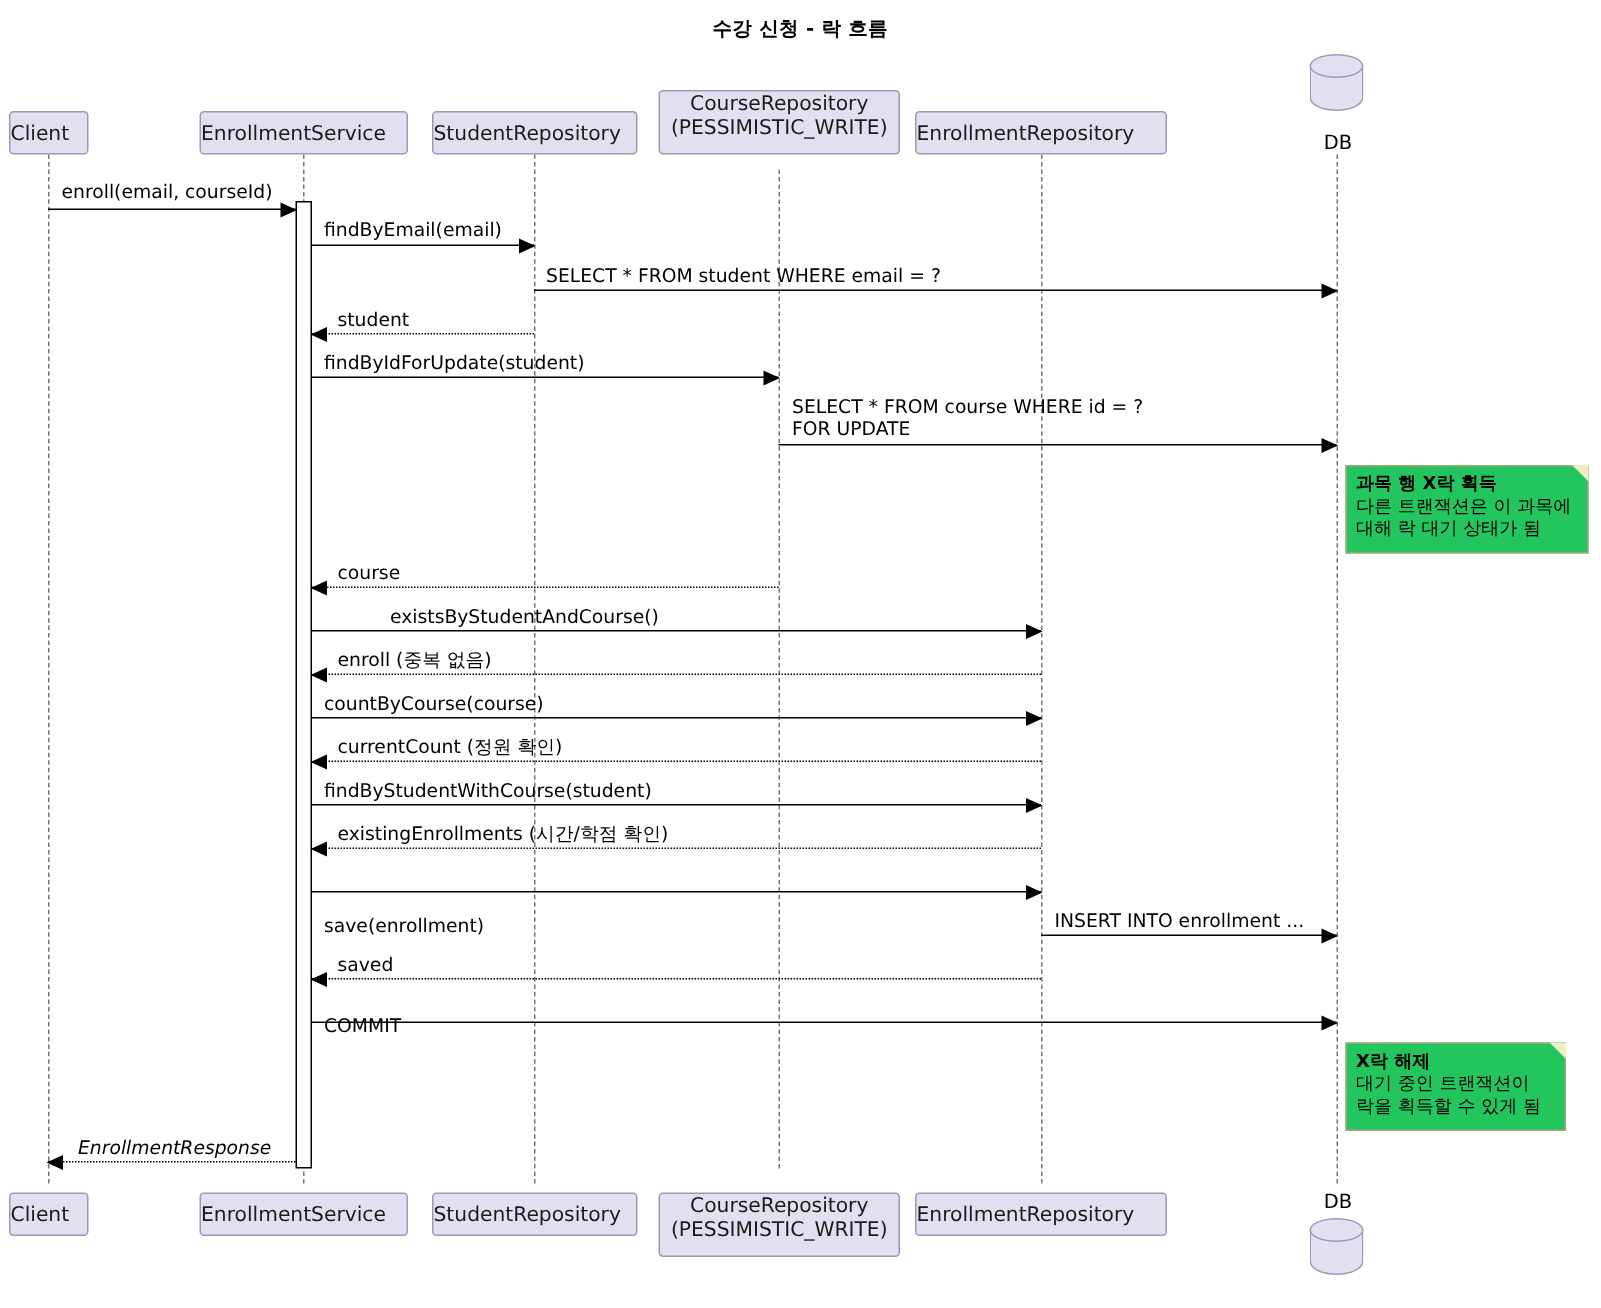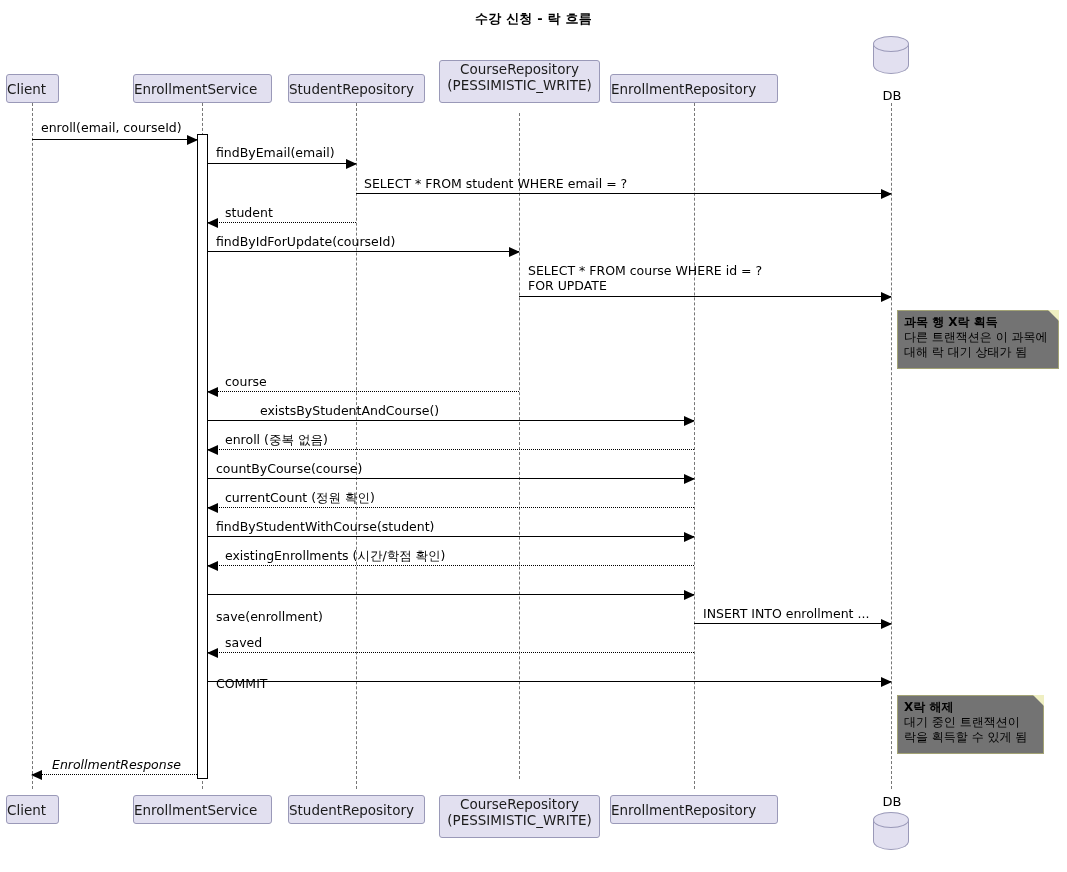--- a/index.html
+++ b/index.html
@@ -64,21 +64,21 @@
   .head.left{
     left:-1px;top:-5px;
     border-top:5px solid transparent;border-bottom:5px solid transparent;
     border-right:11px solid #000000;
   }
   .msglabel{position:absolute;font-size:12.5px;line-height:15px;white-space:pre;}
 
   
   .note{
     position:absolute;box-sizing:border-box;
-    background:#737373;border:1px solid #A3A375;
+    background:#22c55e;border:1px solid #A3A375;
     font-size:12px;line-height:15px;padding:4px 6px 5px 6px;
     color:#000;
   }
   .note .foldline{
     position:absolute;right:-1px;top:-1px;width:0;height:0;
     border-top:11px solid #EFEFC2;border-left:11px solid transparent;
   }
   .note b{font-weight:bold;}
   .noteline{display:block;}
 </style>
@@ -141,21 +141,21 @@
   <div class="t msglabel" style="left:364px;top:176px;">SELECT * FROM student WHERE email = ?</div>
 
   <div class="arrow dotted" style="left:208px;top:222px;width:148px;">
     <span class="head left"></span>
   </div>
   <div class="t msglabel" style="left:225px;top:205px;">student</div>
 
   <div class="arrow solid" style="left:208px;top:251px;width:311px;">
     <span class="head right"></span>
   </div>
-  <div class="t msglabel" style="left:216px;top:234px;">findByIdForUpdate(courseId)</div>
+  <div class="t msglabel" style="left:216px;top:234px;">findByIdForUpdate(student)</div>
 
   <div class="arrow solid" style="left:519px;top:296px;width:372px;">
     <span class="head right"></span>
   </div>
   <div class="t msglabel" style="left:528px;top:263px;">SELECT * FROM course WHERE id = ?
 FOR UPDATE</div>
 
   <div class="note" style="left:897px;top:310px;width:162px;height:59px;">
     <span class="foldline"></span>
     <b class="noteline">과목 행 X락 획득</b>

